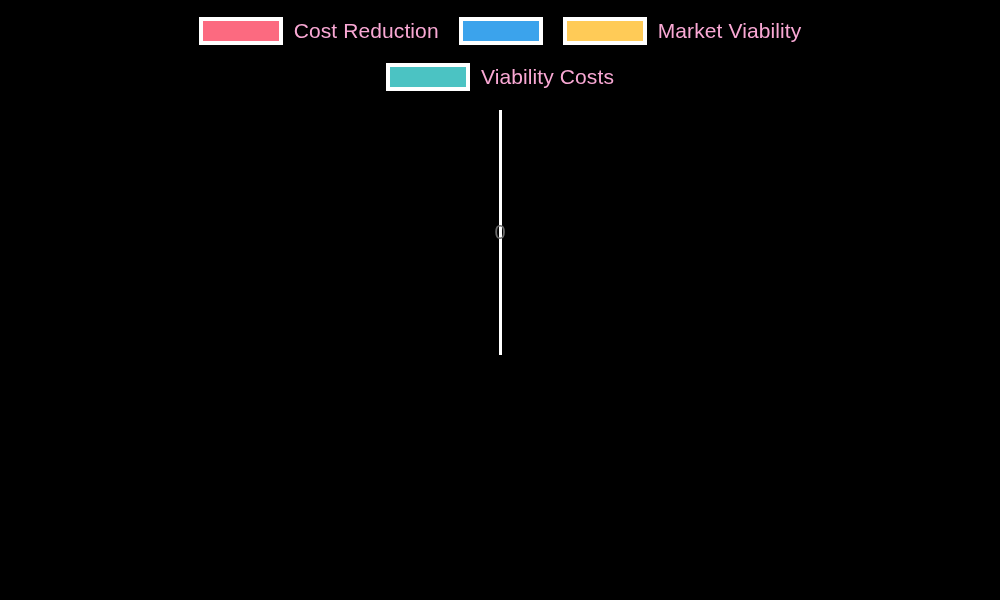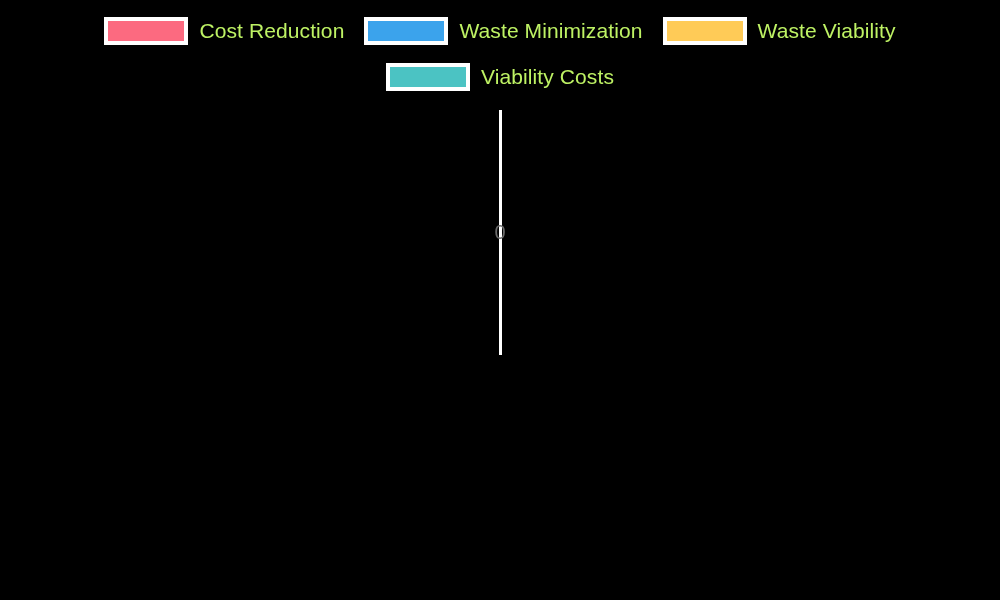--- a/index.html
+++ b/index.html
@@ -45,21 +45,21 @@
   .legend-swatch {
     width: 76px;
     height: 20px;
     border: 4px solid #ffffff;
     box-sizing: content-box;
     display: block;
     flex: 0 0 auto;
   }
   .legend-label {
     margin-left: 11px;
-    color: #bef264;
+    color: #f9a8d4;
     font-size: 21px;
     line-height: 24px;
     letter-spacing: 0.1px;
     white-space: nowrap;
     flex: 0 0 auto;
   }
 
   
   .plot {
     position: absolute;
@@ -97,26 +97,25 @@
 
     <div class="legend-row legend-row-1">
 
       <div class="legend-item gap-right">
         <span class="legend-swatch" style="background:#fc6a80;"></span>
         <span class="legend-label">Cost Reduction</span>
       </div>
 
       <div class="legend-item gap-right">
         <span class="legend-swatch" style="background:#3ba3ec;"></span>
-        <span class="legend-label">Waste Minimization</span>
       </div>
 
       <div class="legend-item">
         <span class="legend-swatch" style="background:#ffcb57;"></span>
-        <span class="legend-label">Waste Viability</span>
+        <span class="legend-label">Market Viability</span>
       </div>
 
     </div>
 
     <div class="legend-row legend-row-2">
 
       <div class="legend-item">
         <span class="legend-swatch" style="background:#4bc3c3;"></span>
         <span class="legend-label">Viability Costs</span>
       </div>

